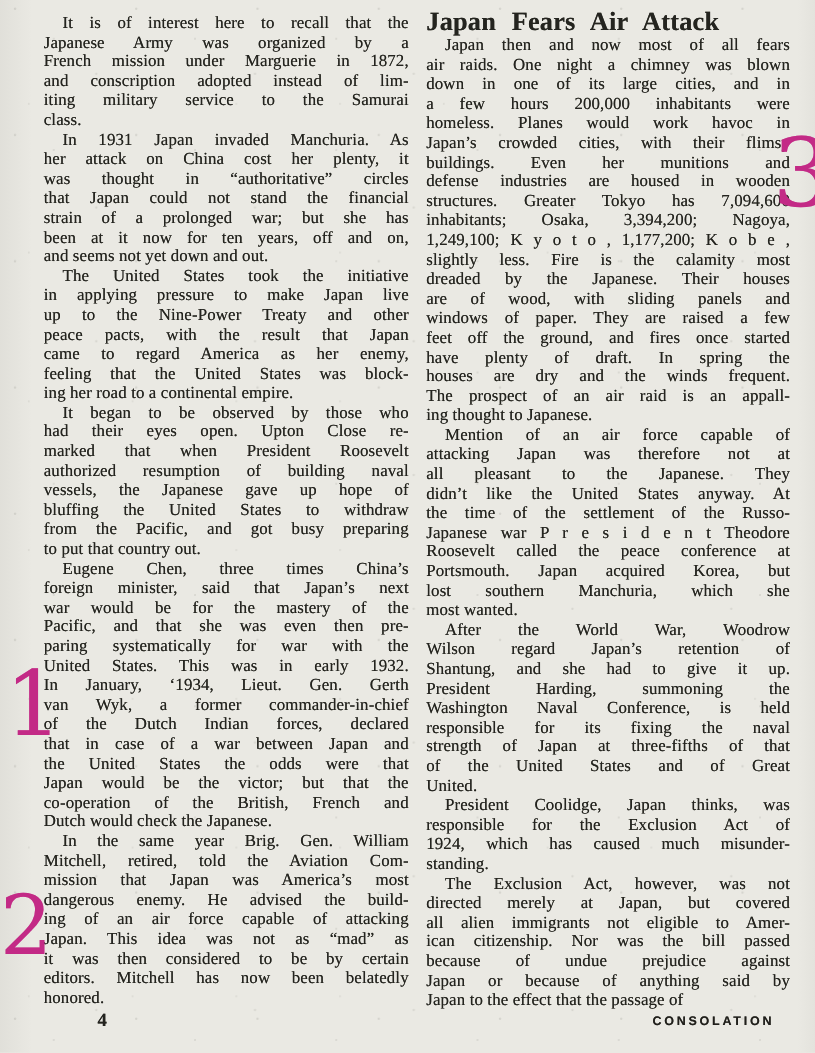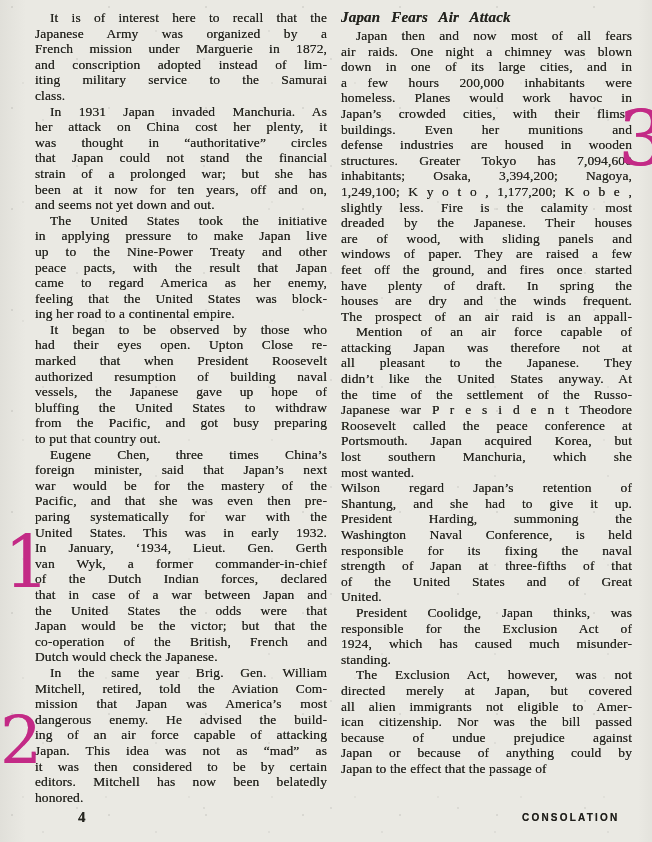--- a/index.html
+++ b/index.html
@@ -29,23 +29,22 @@
     text-align: justify;
     text-align-last: justify;
     white-space: normal;
     letter-spacing: .1px;
     text-shadow: 0 0 .35px rgba(32,32,26,.75);
   }
   .line.first { text-indent: 15px; font-family: Liberation Serif, serif; }
   .line.last  { text-align-last: left; }
   .heading {
     margin: 0 0 2px 0;
-    font-style: italic;
     font-weight: bold;
-    font-size: 15px;
+    font-size: 21px;
     line-height: 18px;
     word-spacing: 7px;
     letter-spacing: .2px;
     text-shadow: 0 0 .35px rgba(32,32,26,.75);
   }
   .annot {
     position: absolute;
     font-family: "DejaVu Serif", serif;
     font-weight: 400;
     color: #c32a86;
@@ -155,34 +154,36 @@
           <div class="line">inhabitants; Osaka, 3,394,200; Nagoya,</div>
           <div class="line">1,249,100; K y o t o , 1,177,200; K o b e ,</div>
           <div class="line">slightly less. Fire is the calamity most</div>
           <div class="line">dreaded by the Japanese. Their houses</div>
           <div class="line">are of wood, with sliding panels and</div>
           <div class="line">windows of paper. They are raised a few</div>
           <div class="line">feet off the ground, and fires once started</div>
           <div class="line">have plenty of draft. In spring the</div>
           <div class="line">houses are dry and the winds frequent.</div>
           <div class="line">The prospect of an air raid is an appall-</div>
+          <div class="line last">ing thought to Japanese.</div>
         </div>
         <div class="para">
           <div class="line first">Mention of an air force capable of</div>
           <div class="line">attacking Japan was therefore not at</div>
           <div class="line">all pleasant to the Japanese. They</div>
           <div class="line">didn’t like the United States anyway. At</div>
           <div class="line">the time of the settlement of the Russo-</div>
           <div class="line">Japanese war P r e s i d e n t Theodore</div>
           <div class="line">Roosevelt called the peace conference at</div>
           <div class="line">Portsmouth. Japan acquired Korea, but</div>
           <div class="line">lost southern Manchuria, which she</div>
           <div class="line last">most wanted.</div>
         </div>
         <div class="para">
+          <div class="line first">After the World War, Woodrow</div>
           <div class="line">Wilson regard Japan’s retention of</div>
           <div class="line">Shantung, and she had to give it up.</div>
           <div class="line">President Harding, summoning the</div>
           <div class="line">Washington Naval Conference, is held</div>
           <div class="line">responsible for its fixing the naval</div>
           <div class="line">strength of Japan at three-fifths of that</div>
           <div class="line">of the United States and of Great</div>
           <div class="line last">United.</div>
         </div>
         <div class="para">
@@ -190,21 +191,21 @@
           <div class="line">responsible for the Exclusion Act of</div>
           <div class="line">1924, which has caused much misunder-</div>
           <div class="line last">standing.</div>
         </div>
         <div class="para">
           <div class="line first">The Exclusion Act, however, was not</div>
           <div class="line">directed merely at Japan, but covered</div>
           <div class="line">all alien immigrants not eligible to Amer-</div>
           <div class="line">ican citizenship. Nor was the bill passed</div>
           <div class="line">because of undue prejudice against</div>
-          <div class="line">Japan or because of anything could by</div>
+          <div class="line">Japan or because of anything said by</div>
           <div class="line last">Japan to the effect that the passage of</div>
         </div>
       </div>
   </div>
 
   <div class="annot" id="annot-1">1</div>
   <div class="annot" id="annot-2">2</div>
   <div class="annot" id="annot-3">3</div>
 
   <div id="page-num">4</div>

